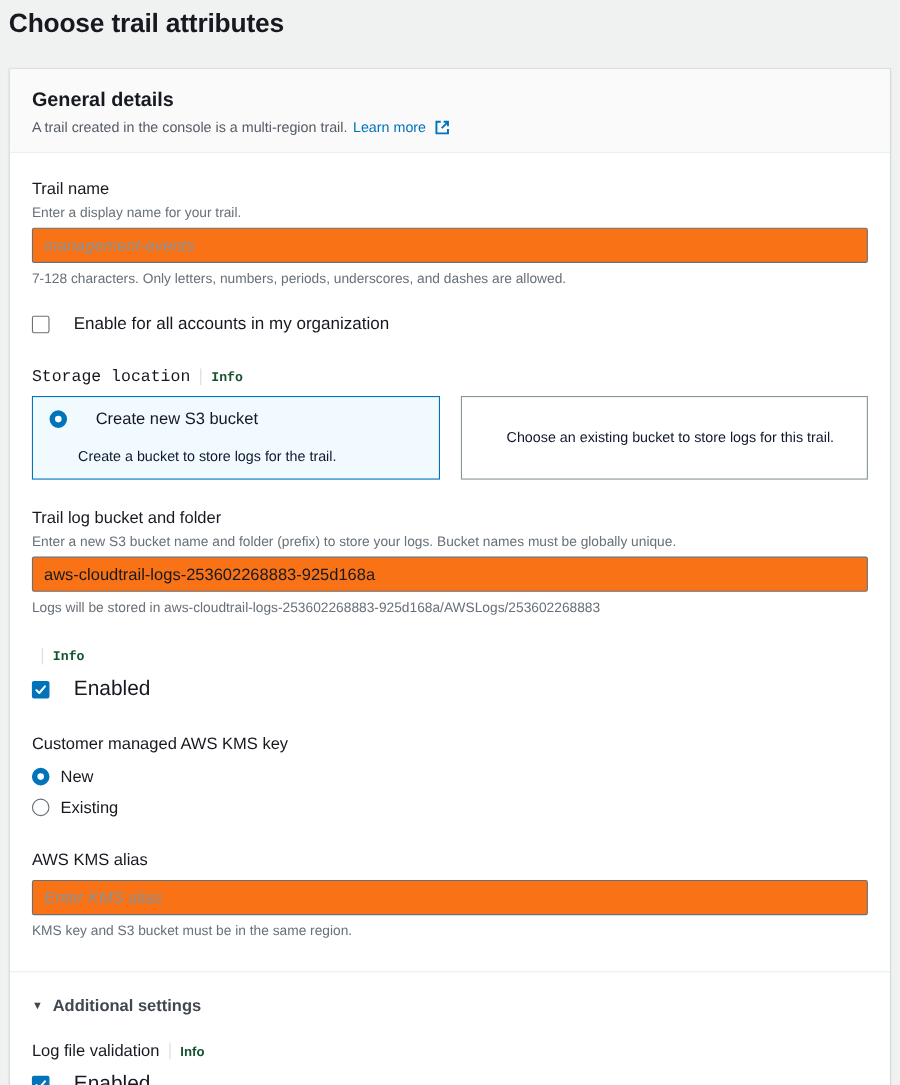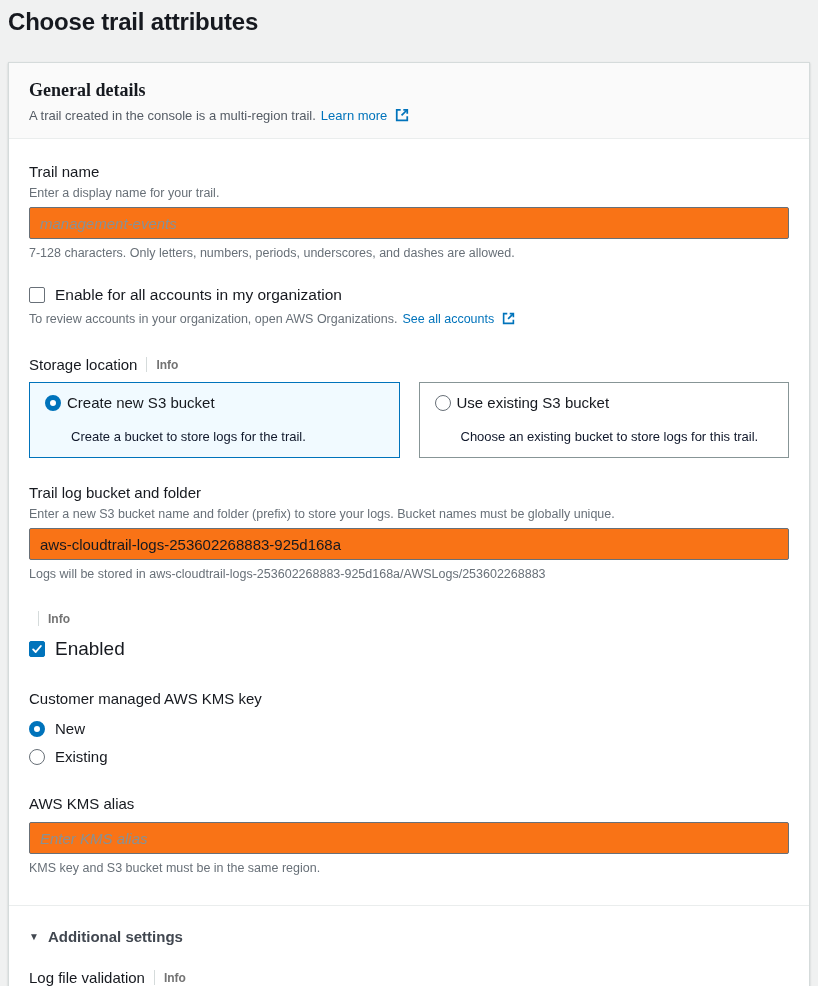--- a/index.html
+++ b/index.html
@@ -29,21 +29,20 @@
   }
   .panel-header {
     background: #fafafa;
     border-bottom: 1px solid #eaeded;
     padding: 17px 20px 15px;
   }
   .panel-header h2 {
     font-size: 18px;
     font-weight: 700;
     margin: 0 0 7px;
-    font-family: Liberation Serif, serif;
   }
   .panel-header .header-desc {
     font-size: 13px;
     color: #545b64;
     display: flex;
     align-items: center;
     gap: 5px;
     flex-wrap: wrap;
   }
 
@@ -56,33 +55,34 @@
   .field-label {
     display: block;
     font-size: 15px;
     color: #16191f;
     margin-bottom: 6px;
   }
   .label-row {
     display: flex;
     align-items: center;
     margin-bottom: 6px;
+    font-family: Liberation Mono, monospace;
   }
   .label-row .field-label { margin-bottom: 0; }
   .vsep {
     display: inline-block;
     width: 1px;
     height: 15px;
     background: #d5dbdb;
     margin: 0 9px;
   }
   .info-link {
     font-size: 12px;
     font-weight: 700;
-    color: #737373;
+    color: #14532d;
     text-decoration: none;
     cursor: pointer;
   }
   .field-desc {
     font-size: 12.5px;
     color: #687078;
     margin-bottom: 7px;
   }
   .field-hint {
     font-size: 12.5px;
@@ -103,36 +103,36 @@
     border-radius: 2px;
     outline: none;
   }
   .text-input::placeholder { color: #879196; font-style: italic; opacity: 1; }
 
   .link {
     color: #0073bb;
     text-decoration: none;
     cursor: pointer;
     display: inline-flex;
-    align-items: flex-start;
+    align-items: flex-end;
     gap: 8px;
   }
   .inline-desc {
     font-size: 12.5px;
     color: #687078;
     margin-top: 8px;
     display: flex;
     align-items: center;
     gap: 5px;
     flex-wrap: wrap;
   }
   .inline-desc .link { font-size: 12.5px; font-weight: 400; }
 
   
-  .checkbox-row { display: flex; align-items: center; gap: 10px; }
+  .checkbox-row { display: flex; align-items: center; gap: 22px; }
   .checkbox {
     flex: 0 0 auto;
     width: 16px;
     height: 16px;
     border: 1px solid #687078;
     border-radius: 2px;
     background: #fff;
     display: inline-flex;
     align-items: center;
     justify-content: center;
@@ -149,39 +149,39 @@
     flex: 0 0 auto;
     width: 16px;
     height: 16px;
     border: 1px solid #687078;
     border-radius: 50%;
     background: #fff;
     display: inline-block;
     cursor: pointer;
   }
   .radio.selected { border: 5px solid #0073bb; }
-  .radio-row { display: flex; align-items: center; gap: 10px; margin-bottom: 11px; }
+  .radio-row { display: flex; align-items: flex-start; gap: 10px; margin-bottom: 11px; }
   .radio-row:last-child { margin-bottom: 0; }
   .radio-label { font-size: 15px; }
 
   
   .tiles {
     display: grid;
     grid-template-columns: 1fr 1fr;
     gap: 19px;
     margin-top: 9px;
   }
   .tile {
     border: 1px solid #879596;
     background: #fff;
     padding: 11px 15px 13px;
     cursor: pointer;
   }
   .tile.selected { border: 1px solid #0073bb; background: #f1faff; }
-  .tile-head { display: flex; align-items: center; gap: 6px; }
+  .tile-head { display: flex; align-items: center; gap: 26px; }
   .tile-title { font-size: 15px; color: #16191f; }
   .tile-desc { font-size: 13px; color: #0f172a; margin: 18px 0 0 26px; }
 
   
   .expander {
     display: flex;
     align-items: center;
     gap: 9px;
     cursor: pointer;
     margin-bottom: 24px;
@@ -227,52 +227,37 @@
         <div class="field-hint">7-128 characters. Only letters, numbers, periods, underscores, and dashes are allowed.</div>
       </div>
 
       <div class="form-group group-gap-lg">
         <div class="checkbox-row">
           <span class="checkbox">
             
           </span>
           <label class="checkbox-label big">Enable for all accounts in my organization</label>
         </div>
-        <div class="inline-desc">
-          <span>To review accounts in your organization, open AWS Organizations.</span>
-          <a class="link">
-            <span>See all accounts</span>
-            <svg width="13" height="13" viewBox="0 0 16 16" fill="none" stroke="#0073bb" stroke-width="2">
-                <path d="M14 9.5V14H2V2h4.5"></path>
-                <path d="M9.5 2H14v4.5"></path>
-                <path d="M14 2L7.5 8.5"></path>
-              </svg>
-          </a>
-        </div>
       </div>
 
       <div class="form-group">
         <div class="label-row">
           <label class="field-label">Storage location</label>
           <span class="vsep"></span>
           <a class="info-link">Info</a>
         </div>
         <div class="tiles">
           <div class="tile selected">
             <div class="tile-head">
               <span class="radio selected"></span>
               <span class="tile-title">Create new S3 bucket</span>
             </div>
             <div class="tile-desc">Create a bucket to store logs for the trail.</div>
           </div>
           <div class="tile">
-            <div class="tile-head">
-              <span class="radio"></span>
-              <span class="tile-title">Use existing S3 bucket</span>
-            </div>
             <div class="tile-desc">Choose an existing bucket to store logs for this trail.</div>
           </div>
         </div>
       </div>
 
       <div class="form-group group-gap-lg">
         <label class="field-label">Trail log bucket and folder</label>
         <div class="field-desc">Enter a new S3 bucket name and folder (prefix) to store your logs. Bucket names must be globally unique.</div>
         <input type="text" class="text-input" value="aws-cloudtrail-logs-253602268883-925d168a" style="">
         <div class="field-hint">Logs will be stored in aws-cloudtrail-logs-253602268883-925d168a/AWSLogs/253602268883</div>

